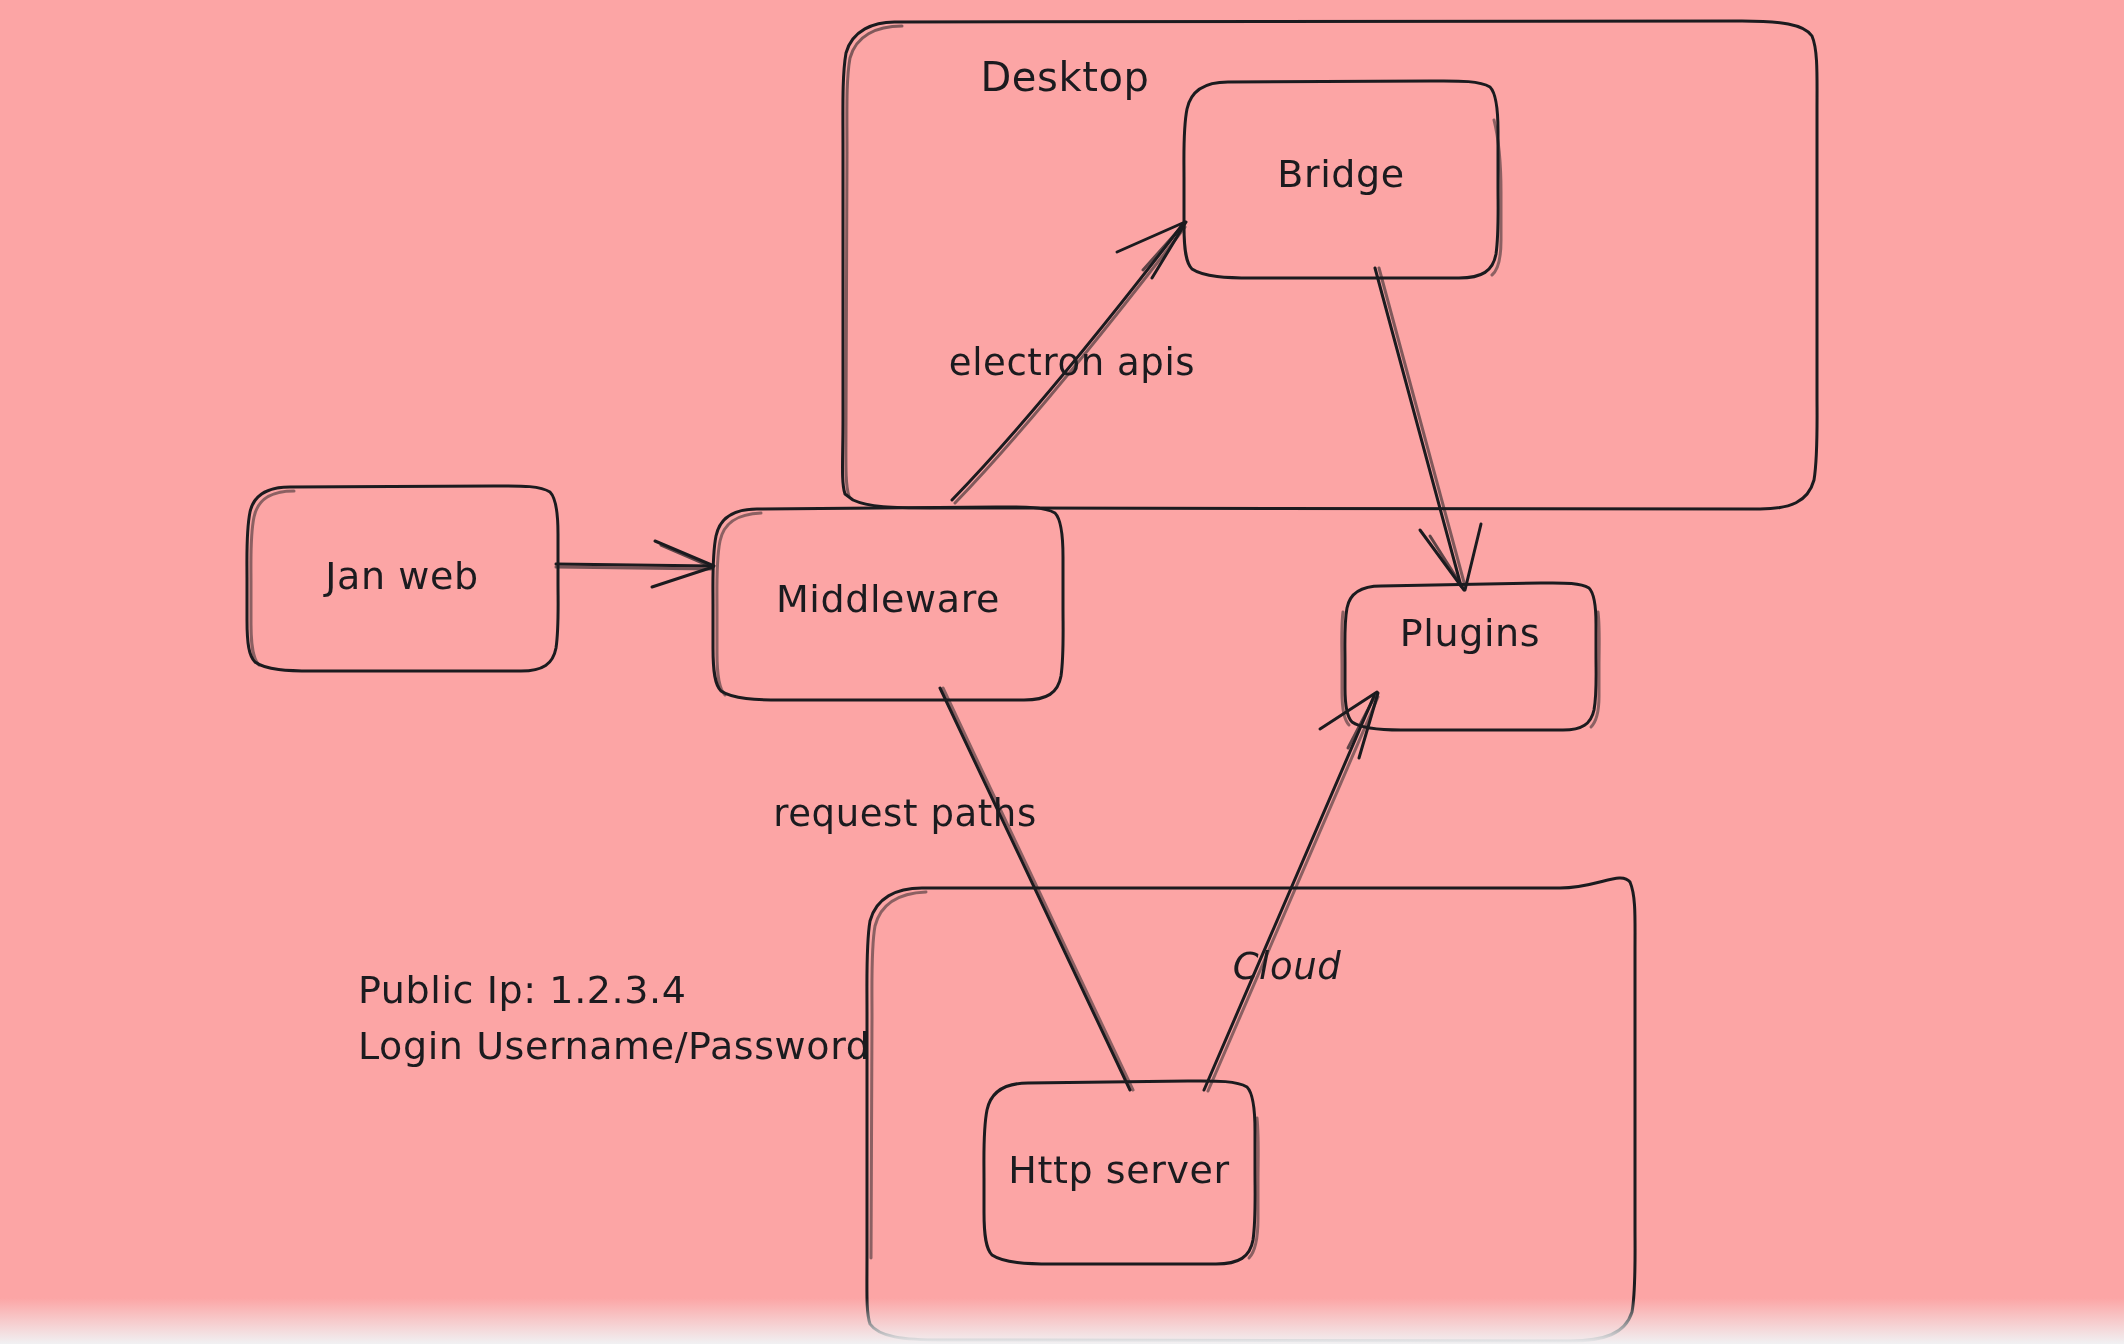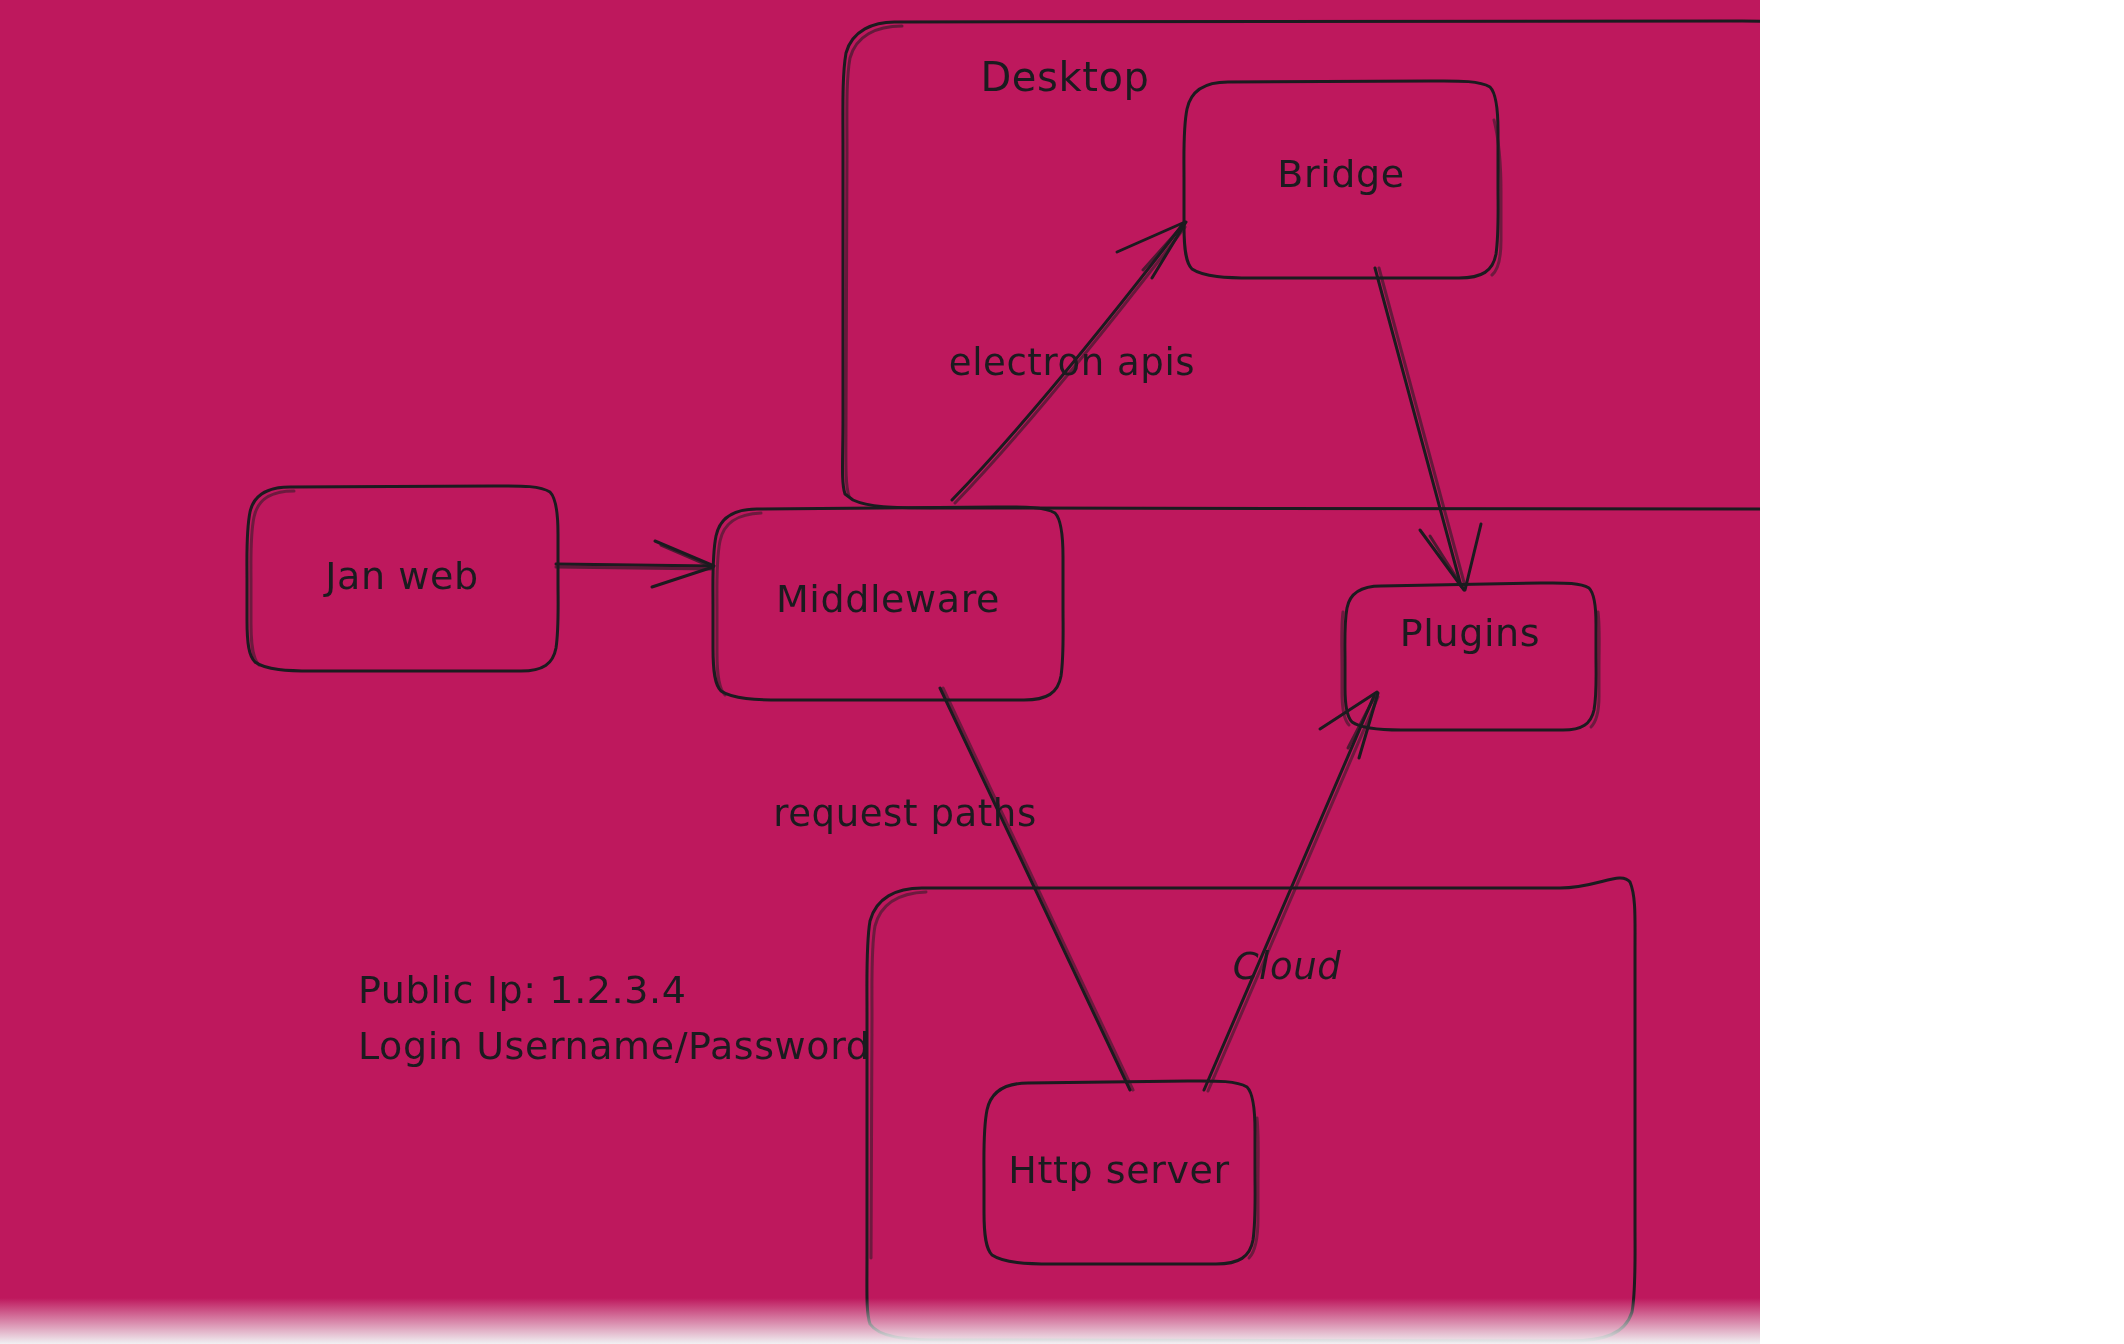--- a/index.html
+++ b/index.html
@@ -5,23 +5,23 @@
 <style>
   * { box-sizing: border-box; }
   html, body {
     margin: 0;
     padding: 0;
     background: #ffffff;
     font-family: "DejaVu Sans", sans-serif;
   }
   #canvas-wrap {
     position: relative;
-    width: 1760px;
+    width: 2124px;
     height: 1344px;
-    background: #be185d;
+    background: #fca5a5;
     overflow: hidden;
   }
   #bottom-fade {
     position: absolute;
     left: 0; right: 0; bottom: 0;
     height: 46px;
     background: linear-gradient(to bottom, rgba(255,255,255,0) 0%, rgba(241,241,243,1) 100%);
     pointer-events: none;
   }
   svg#diagram {

